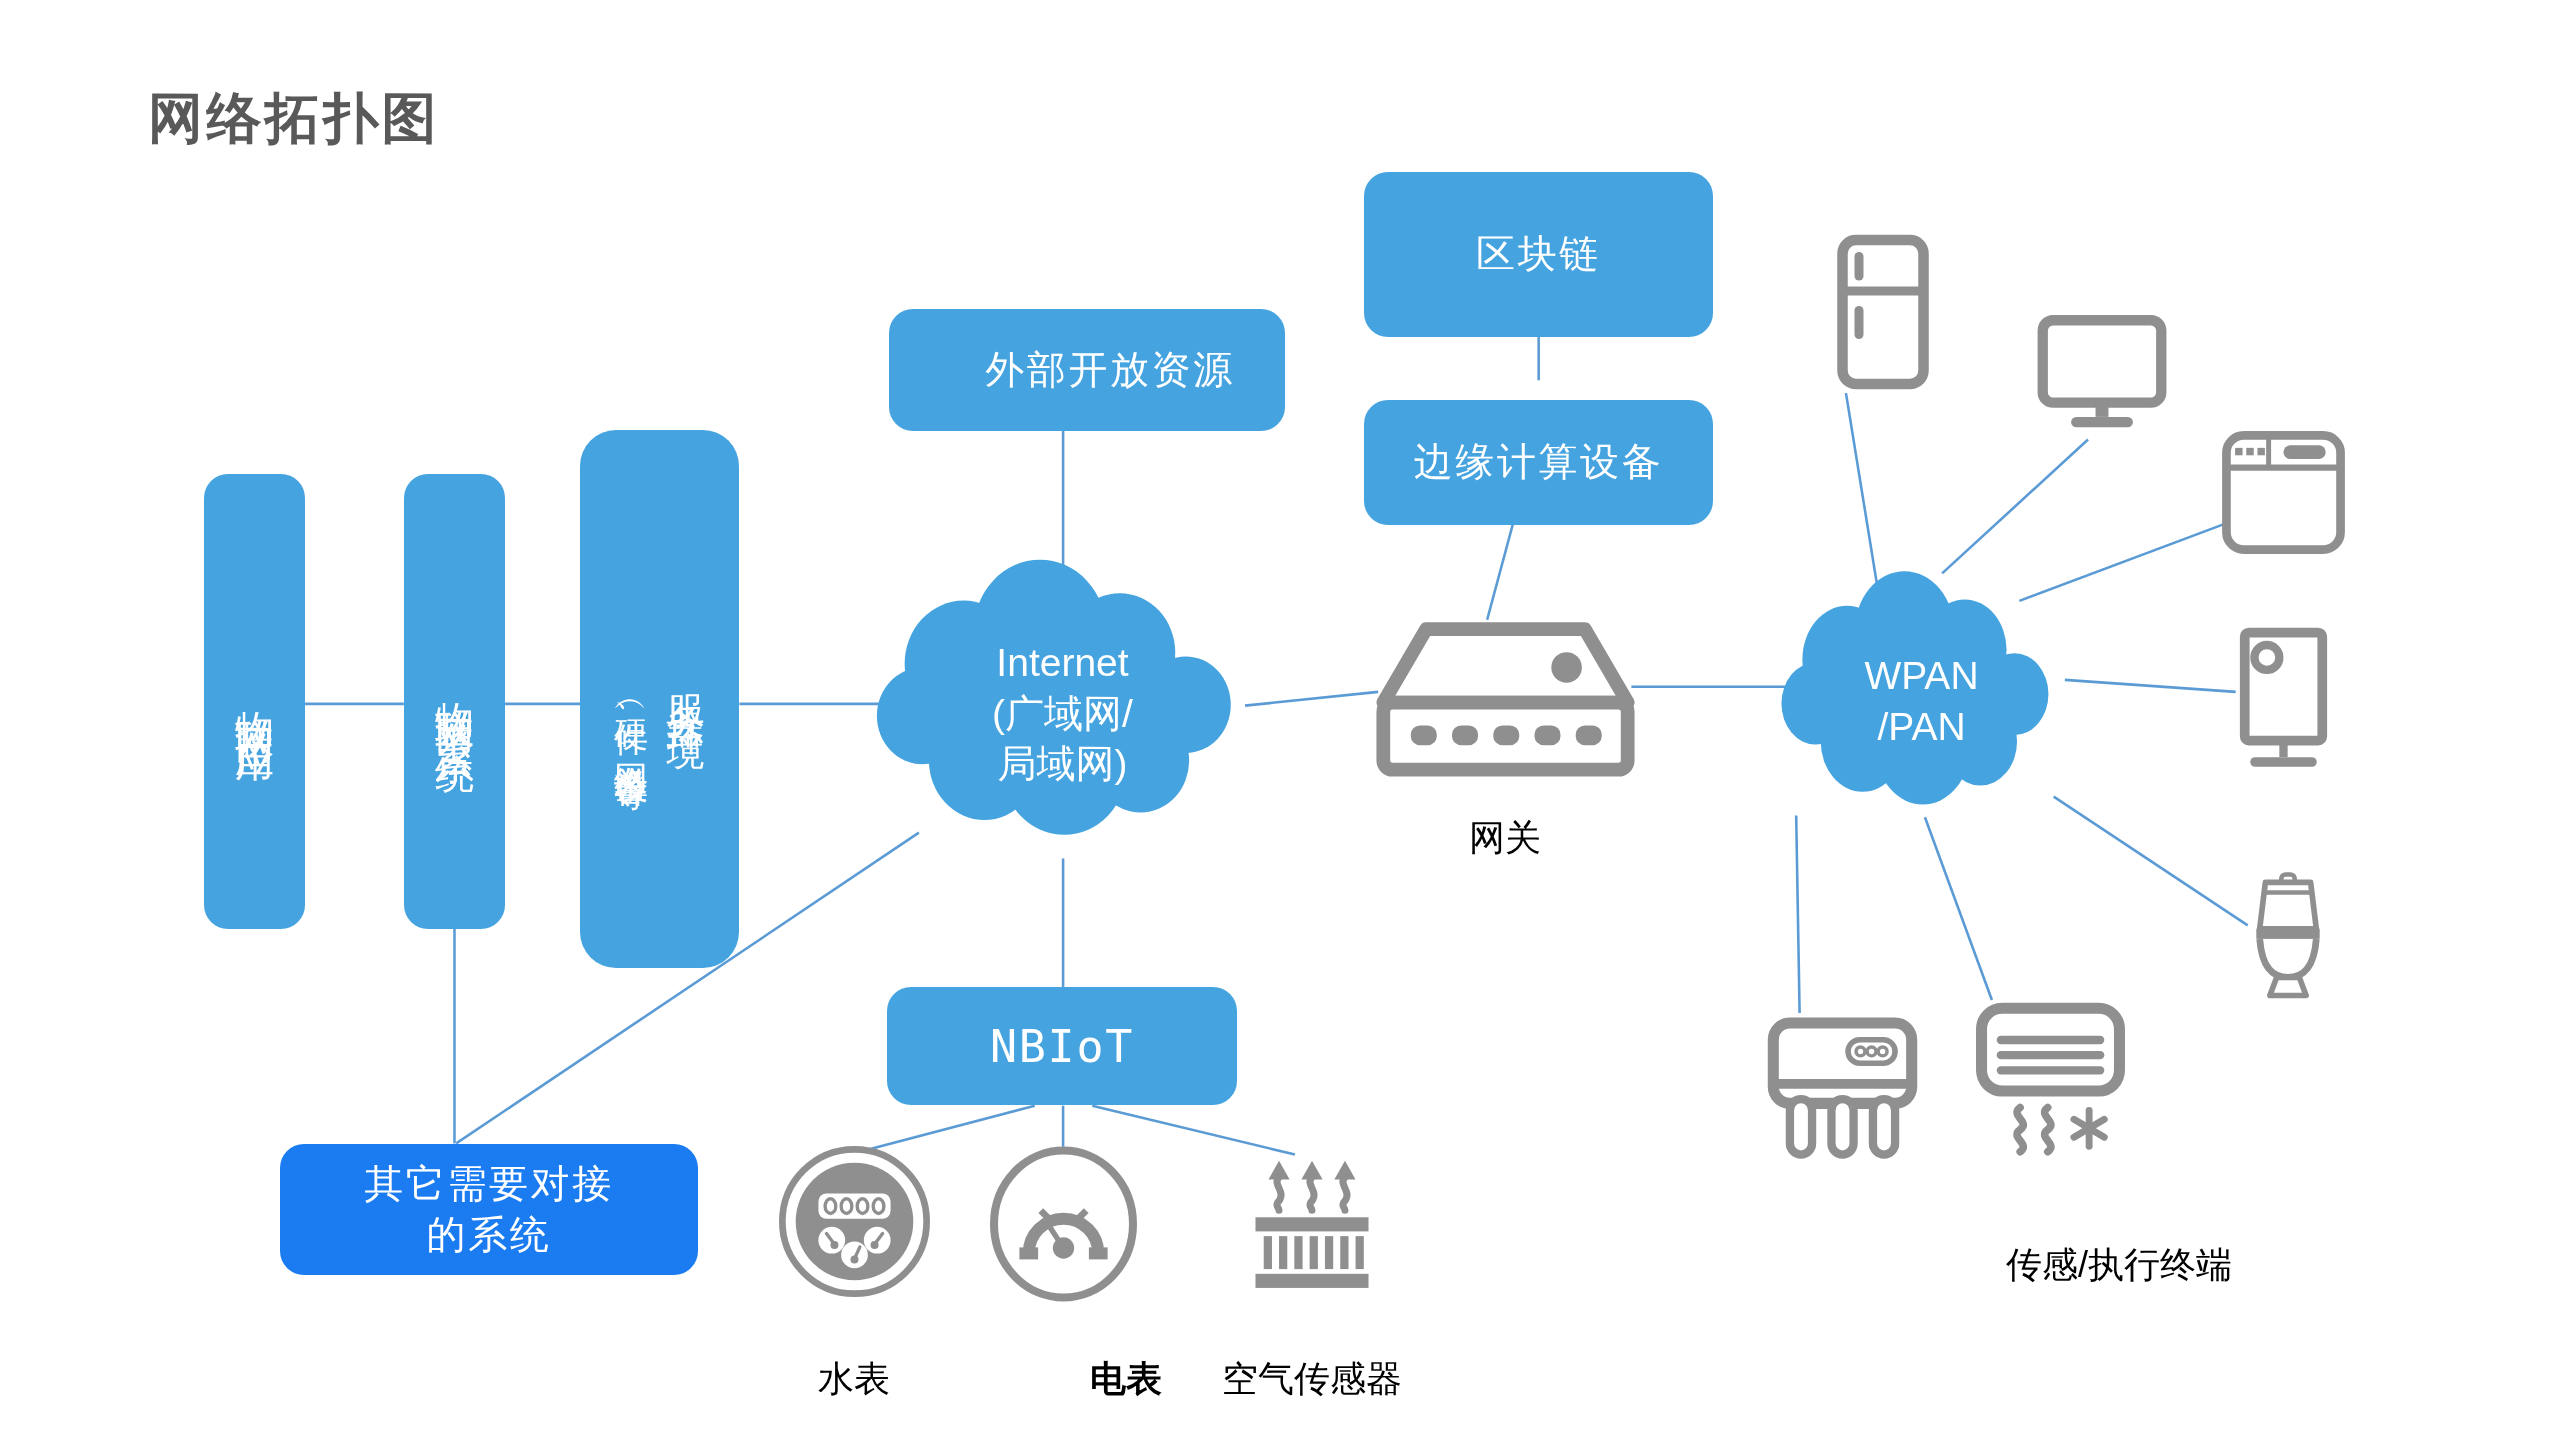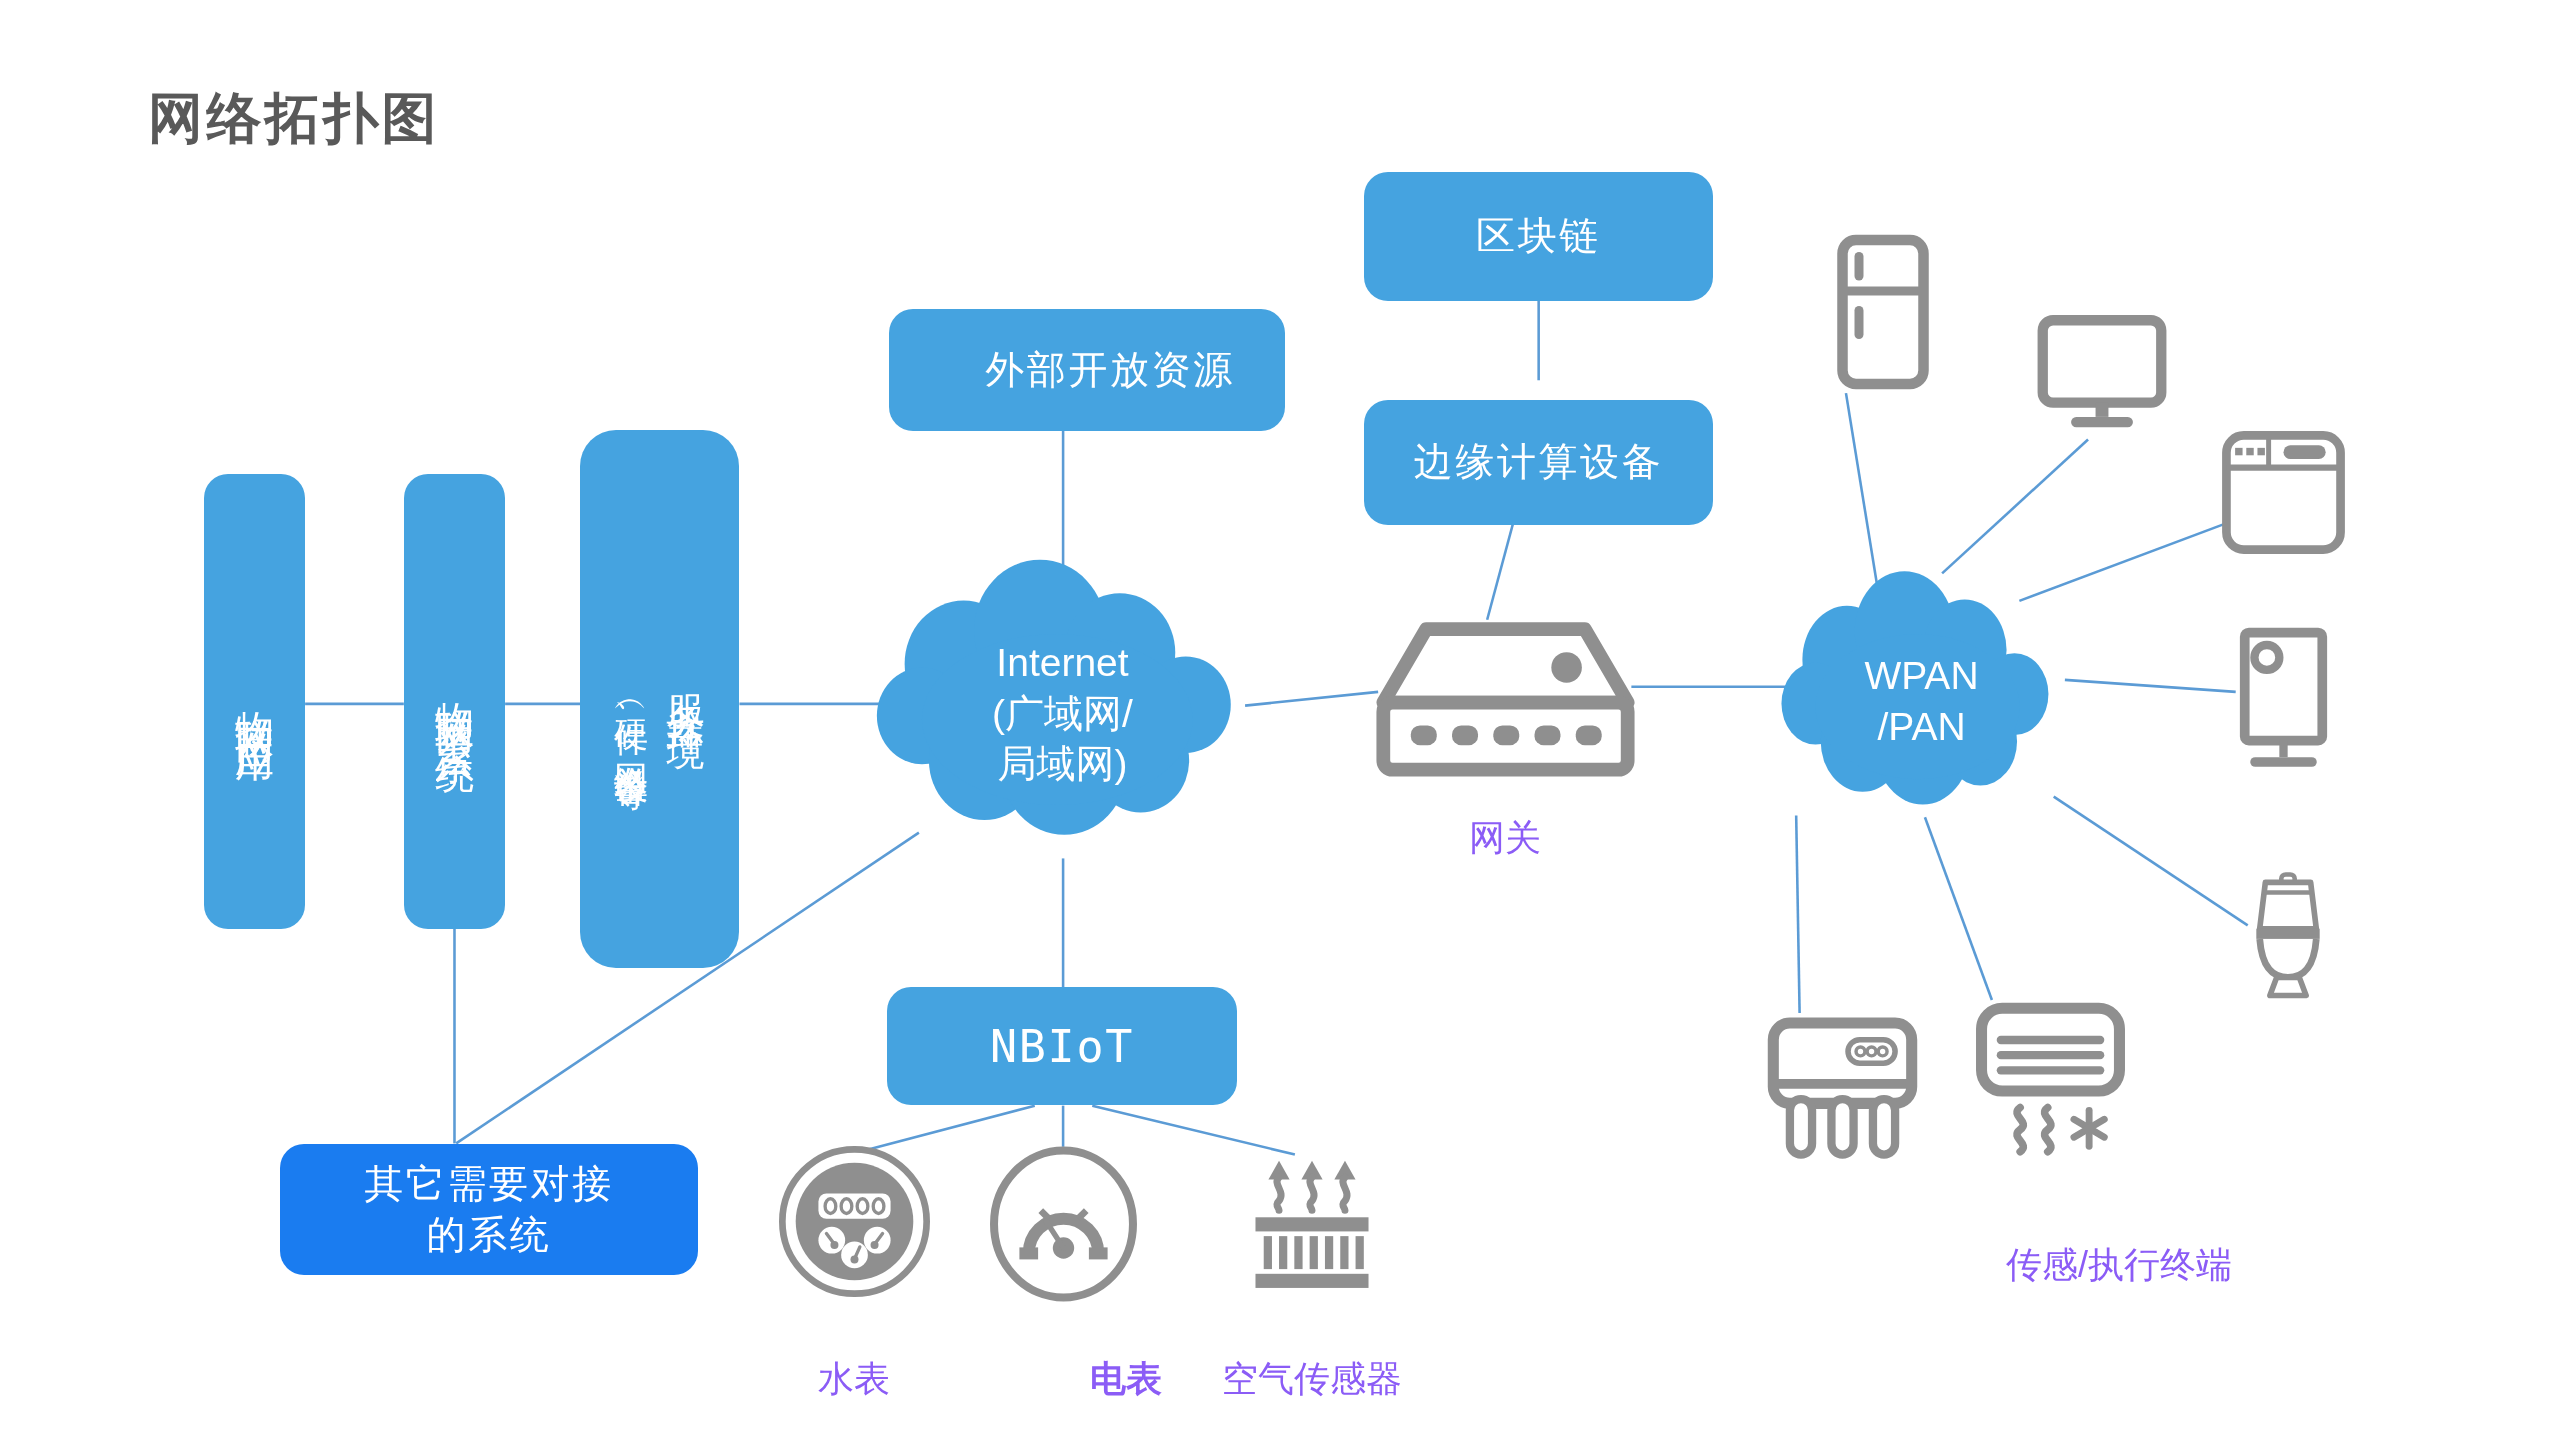--- a/index.html
+++ b/index.html
@@ -34,21 +34,21 @@
   }
   .cloud{position:absolute;z-index:2;}
   .cloud svg{position:absolute;left:0;top:0;width:100%;height:100%;}
   .cloud .cloud-text{
     position:absolute;left:0;top:0;width:100%;height:100%;z-index:3;
     display:flex;flex-direction:column;align-items:center;justify-content:center;
     color:#fff;font-size:39px;line-height:1.3;text-align:center;
   }
   .icon{position:absolute;z-index:2;}
   .small-label{
-    position:absolute;z-index:2;color:#8b5cf6;font-size:36px;white-space:nowrap;
+    position:absolute;z-index:2;color:#000000;font-size:36px;white-space:nowrap;
     transform:translateX(-50%);text-align:center;
   }
   .nbiot-label{font-family:"DejaVu Sans Mono","Liberation Mono",monospace;font-size:45px;letter-spacing:1.7px;}
 </style>
 </head>
 <body>
 
 <div class="canvas">
 
   <div class="title">网络拓扑图</div>
@@ -89,21 +89,21 @@
 
   <div class="node server-env" style="left:580px;top:430px;width:159px;height:538px;">
     <span class="paren">（硬件、网络设备等）</span>
     <span class="main">服务器环境</span>
   </div>
 
   <div class="node" style="left:889px;top:309px;width:350px;height:122px;padding-left:46px;">
     <span class="hlabel">外部开放资源</span>
   </div>
 
-  <div class="node" style="left:1364px;top:172px;width:349px;height:129px;">
+  <div class="node" style="left:1364px;top:172px;width:349px;height:165px;">
     <span class="hlabel">区块链</span>
   </div>
 
   <div class="node" style="left:1364px;top:400px;width:349px;height:125px;">
     <span class="hlabel">边缘计算设备</span>
   </div>
 
   <div class="cloud" style="left:863px;top:556px;width:399px;height:316px;">
     <svg viewBox="0 0 230 170" preserveAspectRatio="none">
       <g fill="#45A3E0">

